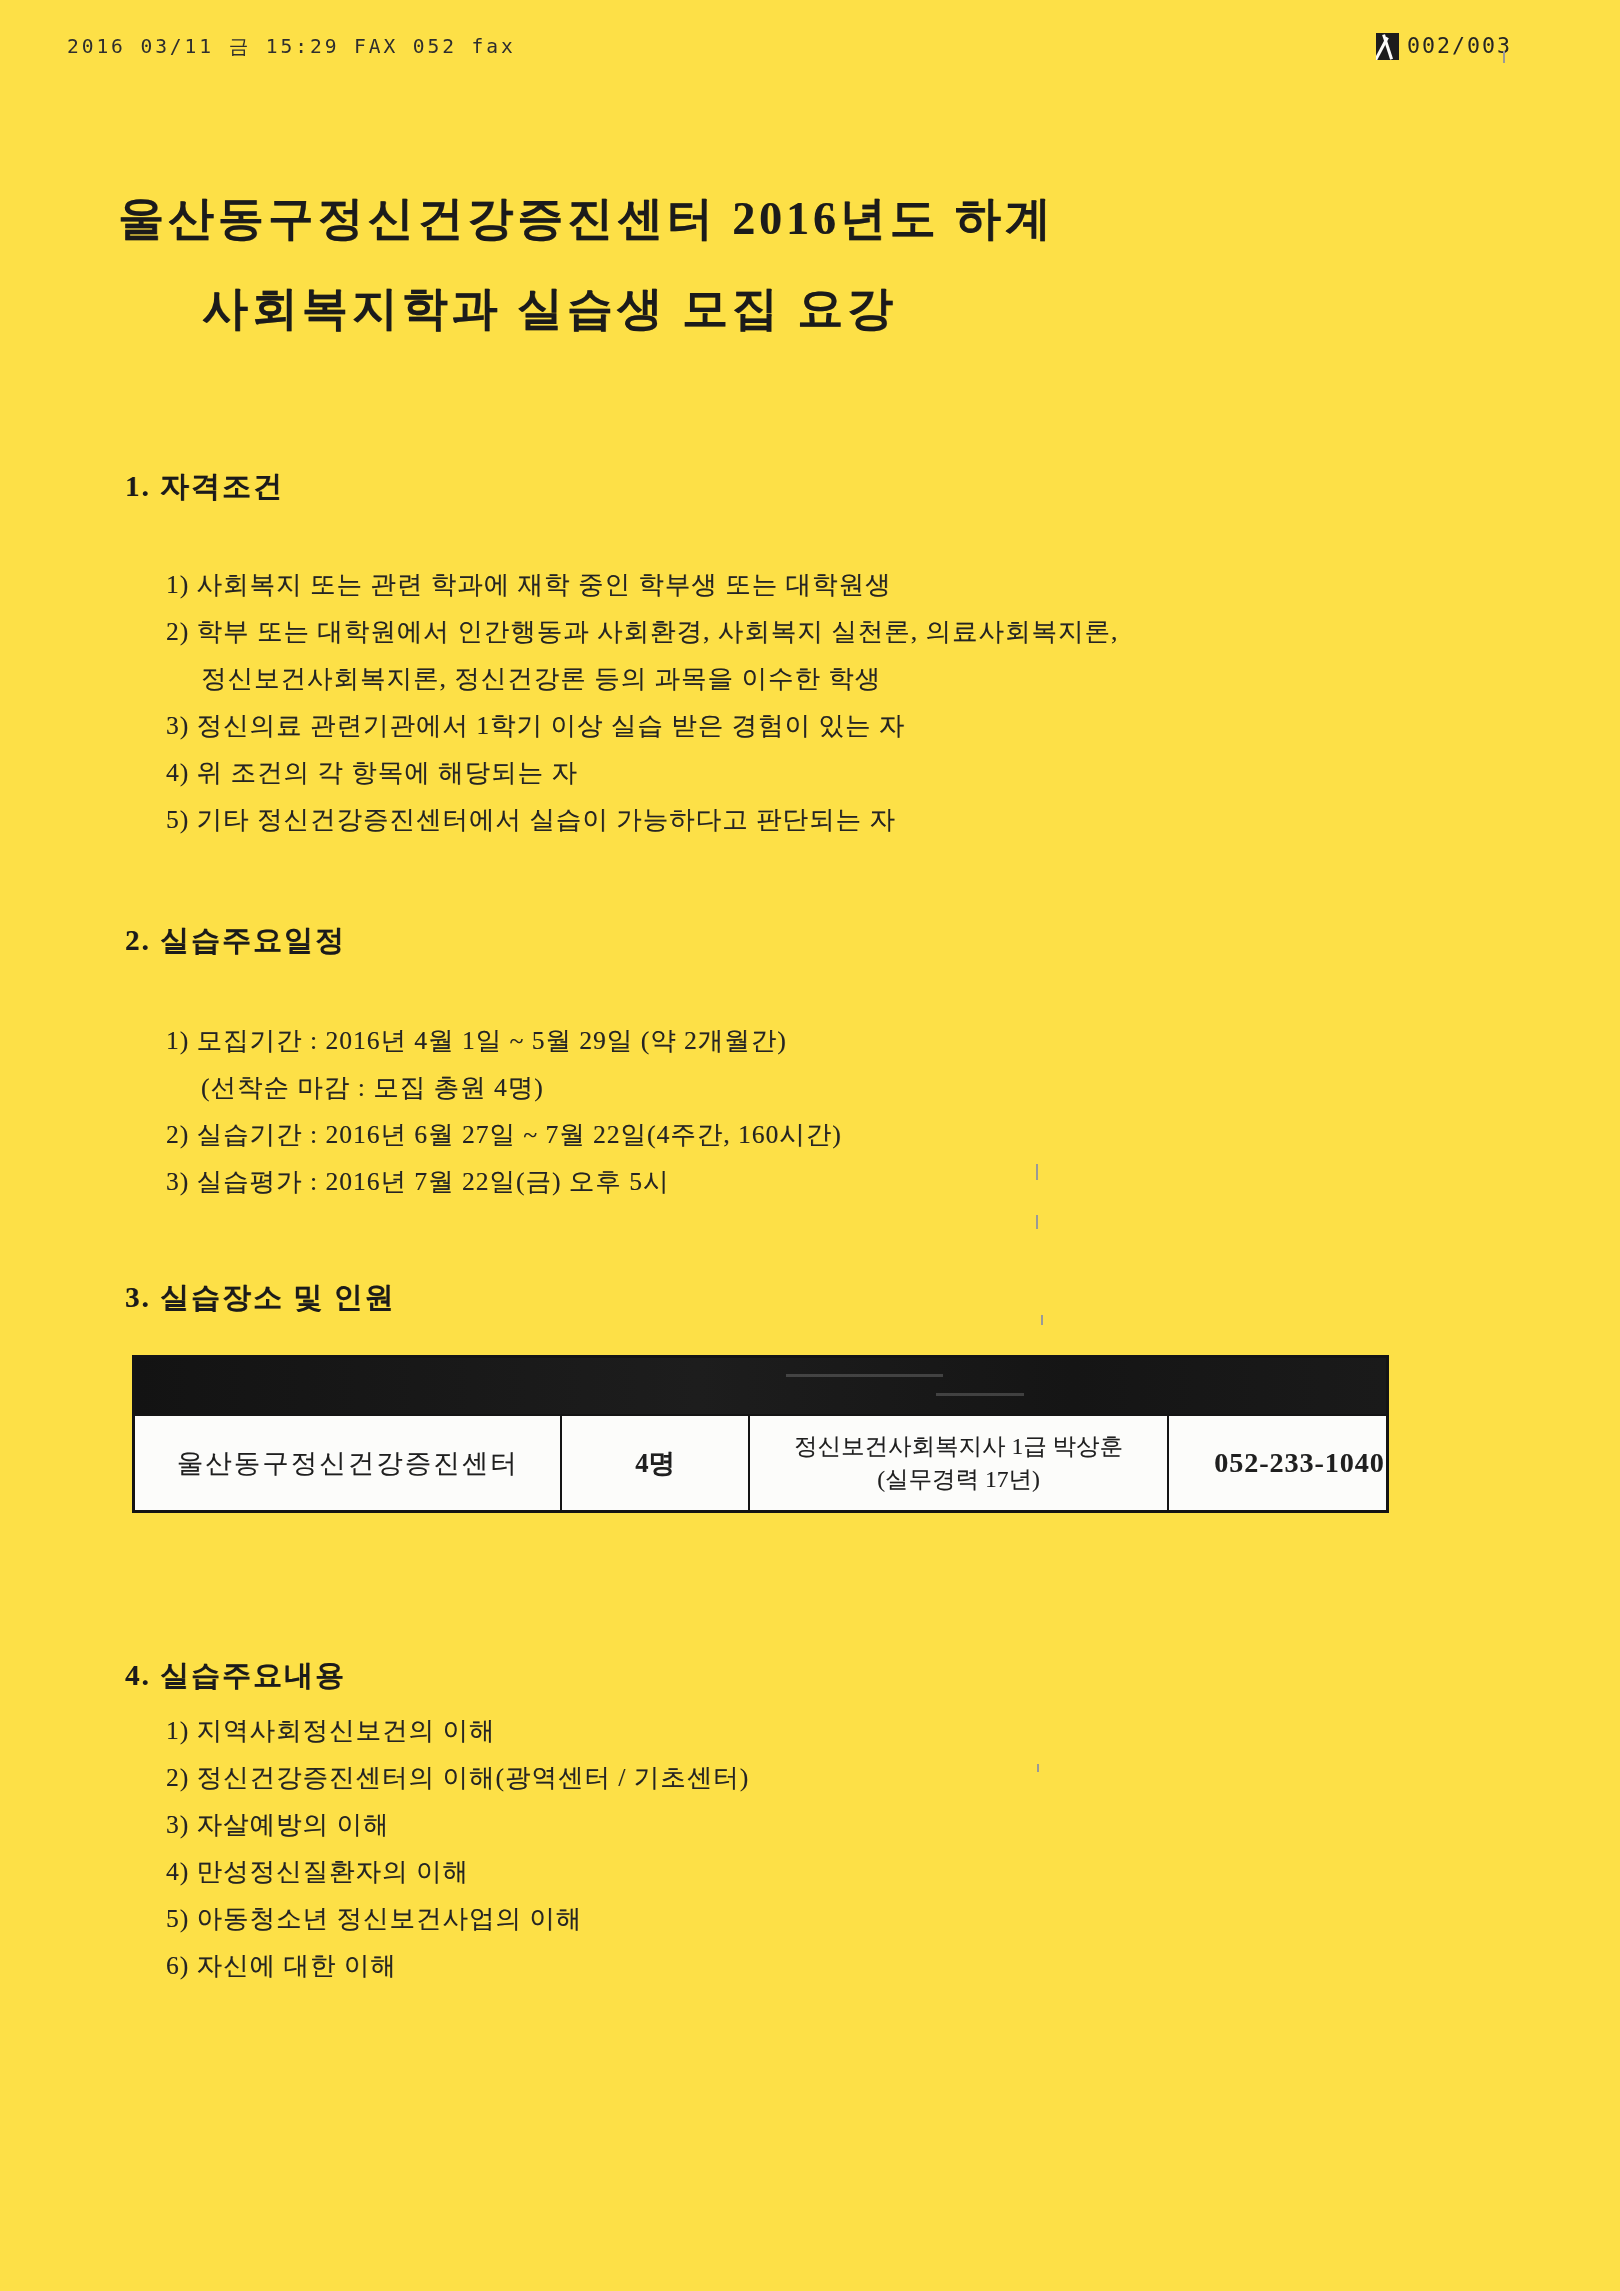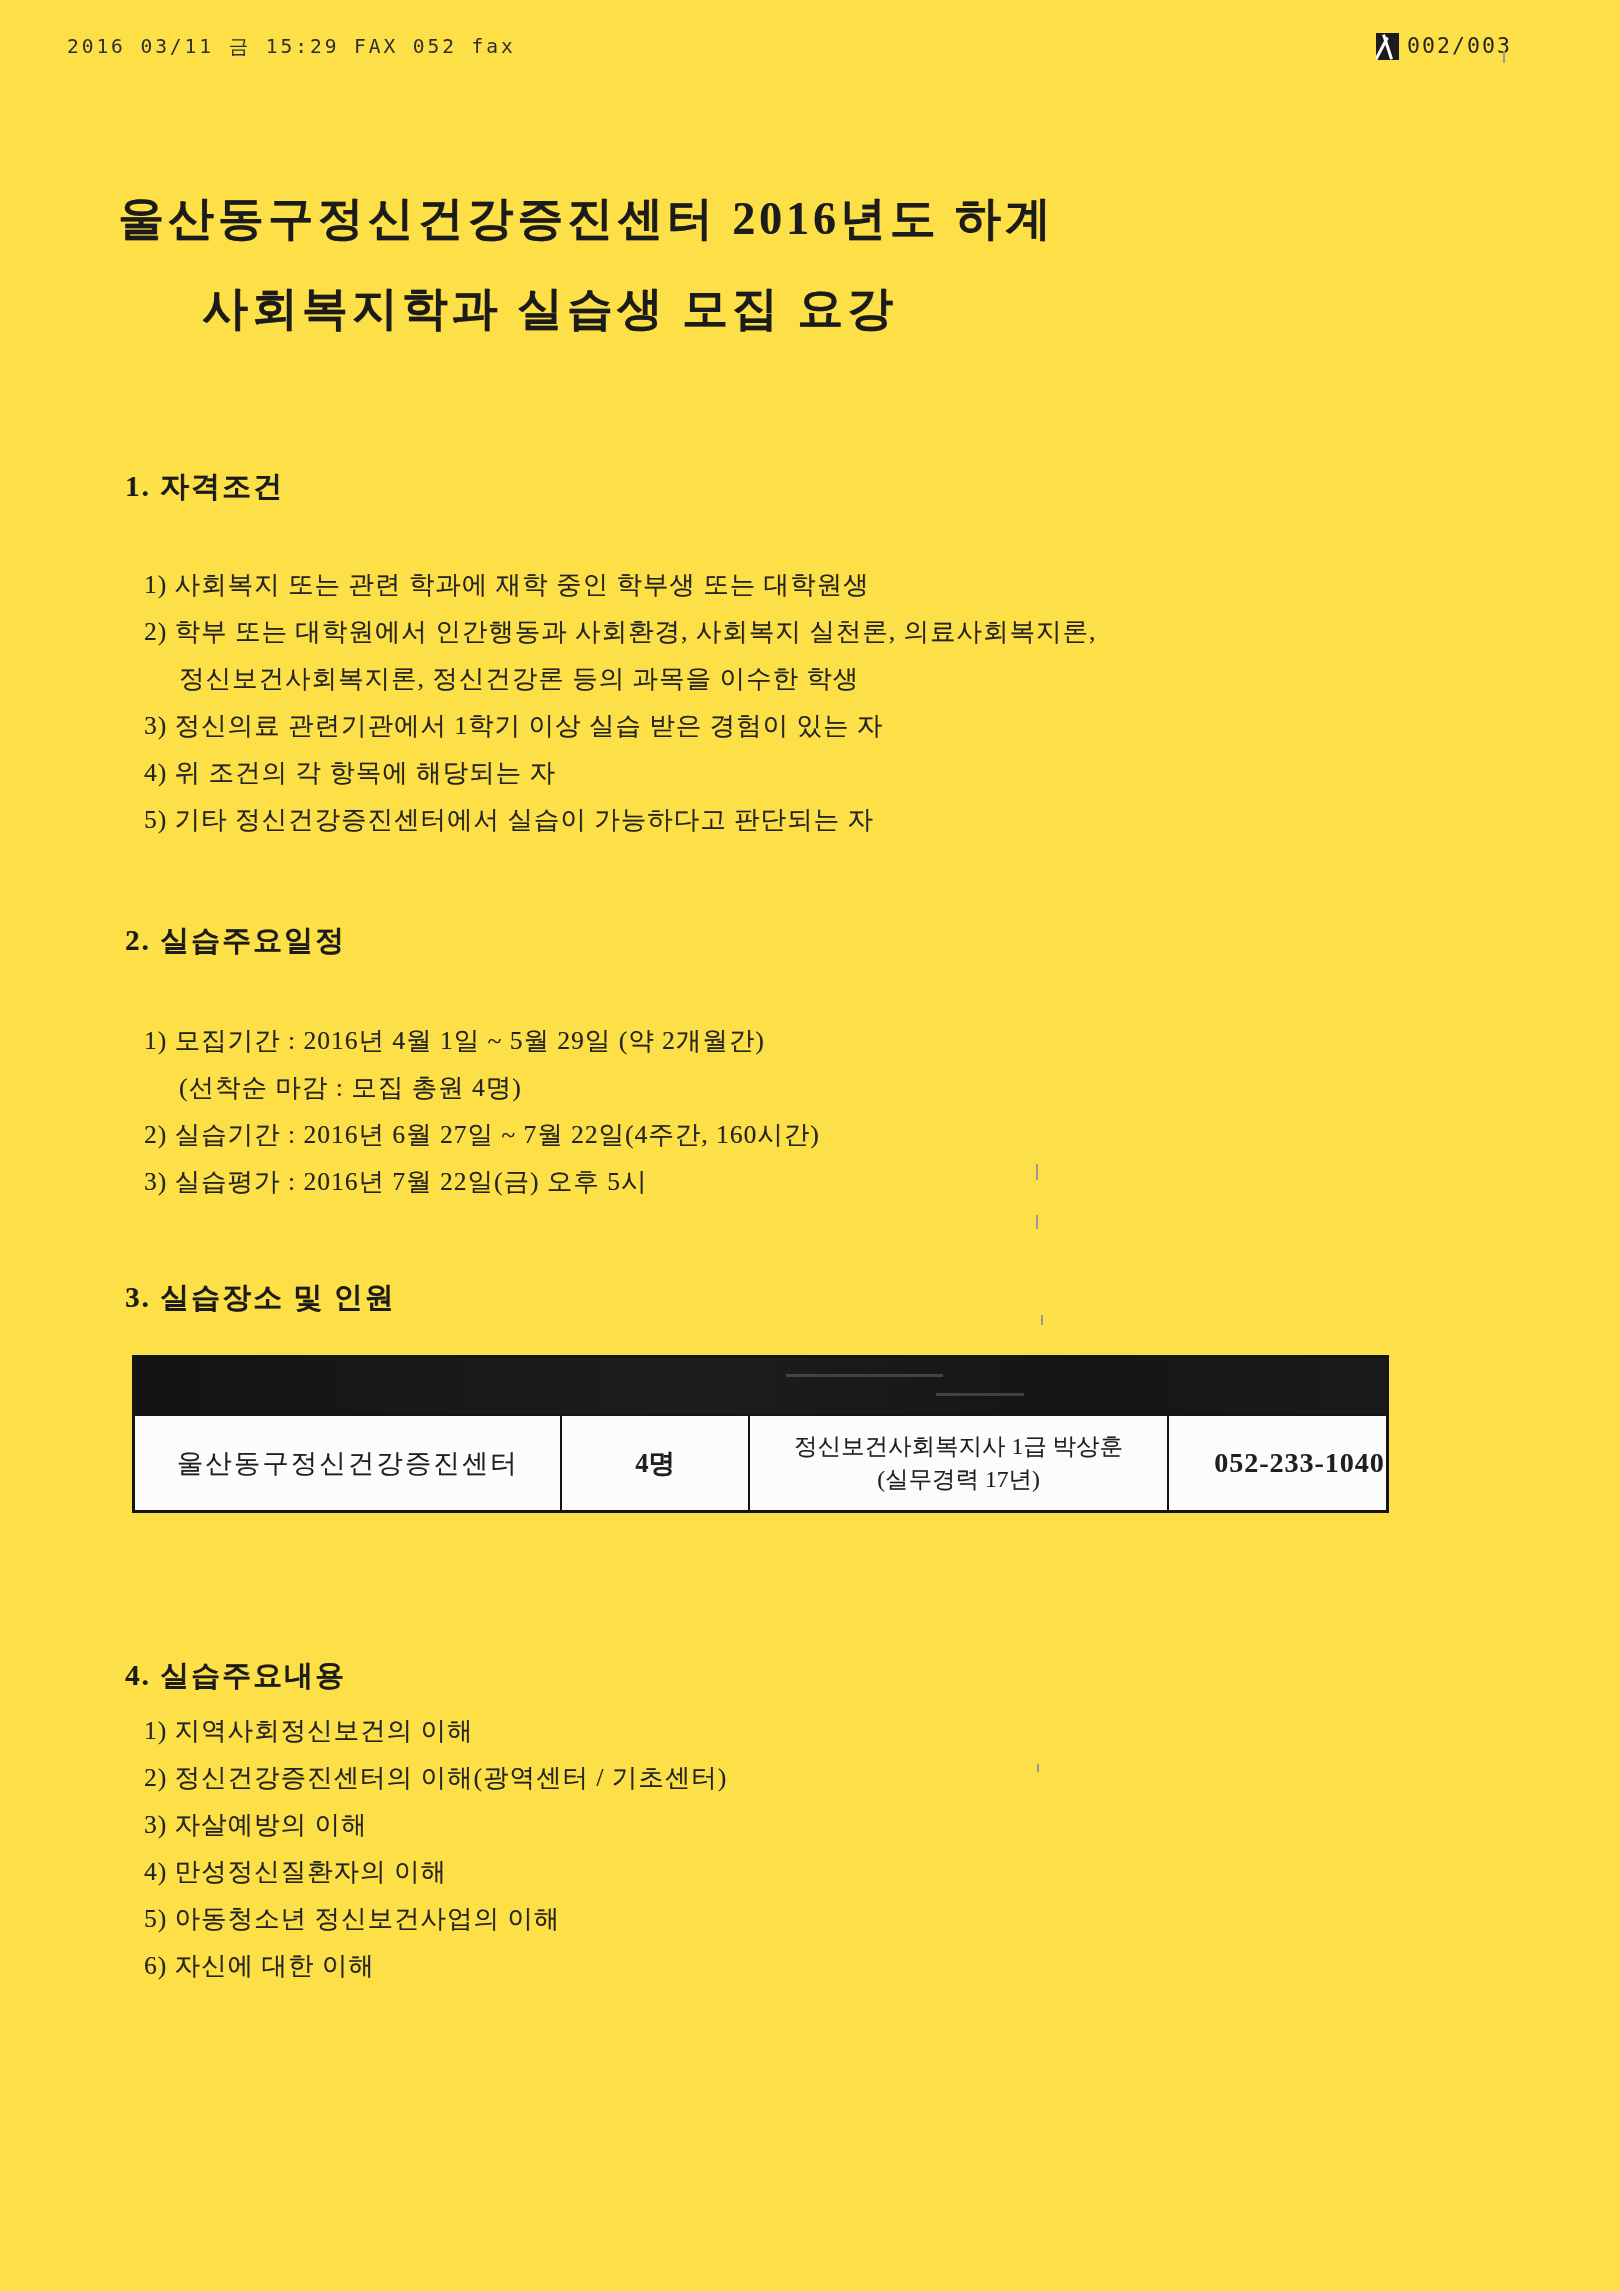--- a/index.html
+++ b/index.html
@@ -94,21 +94,21 @@
     left: 125px;
     font-size: 29px;
     font-weight: bold;
     letter-spacing: 2px;
     color: #1b1b1b;
     text-shadow: 0.4px 0.4px 0 rgba(0,0,0,0.4);
     white-space: nowrap;
   }
   .list-block {
     position: absolute;
-    left: 144px;
+    left: 166px;
   }
   .line {
     font-size: 25.5px;
     line-height: 47px;
     letter-spacing: 1px;
     color: #242424;
     text-shadow: 0.3px 0.3px 0 rgba(0,0,0,0.35);
     white-space: nowrap;
   }
   .line.cont { padding-left: 35px; }

